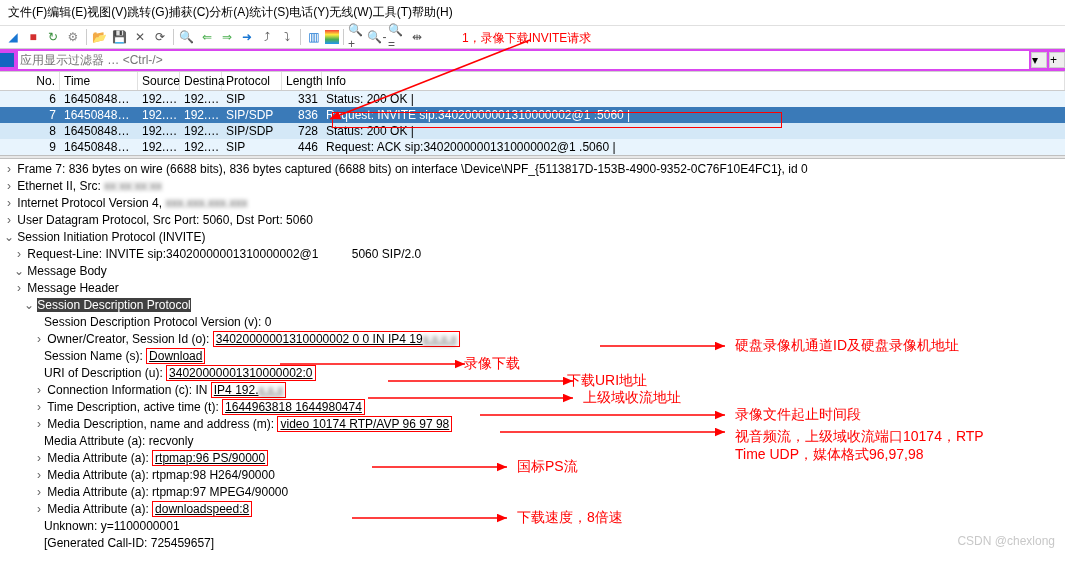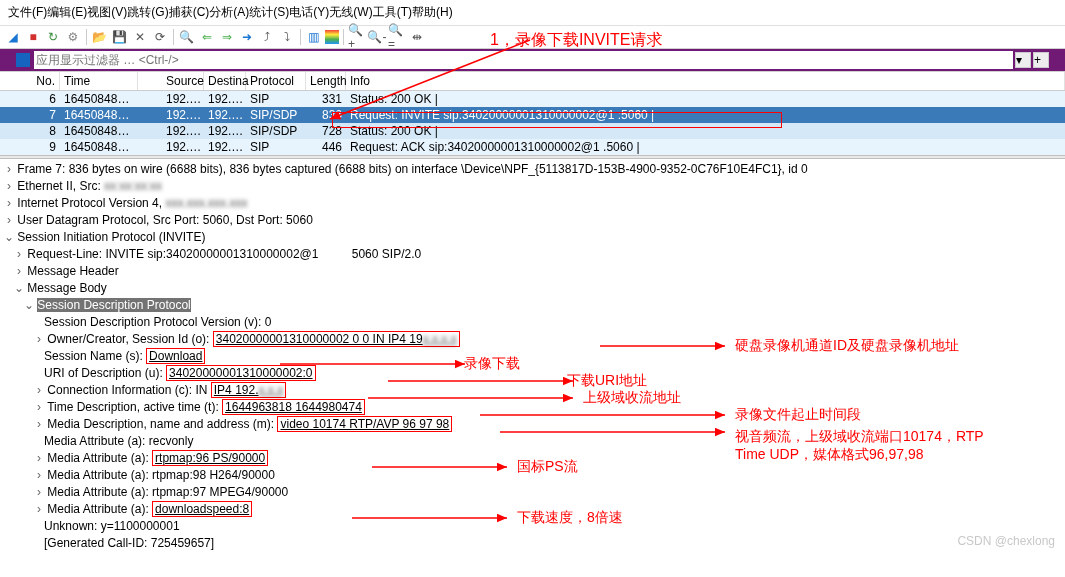--- a/index.html
+++ b/index.html
@@ -2,43 +2,43 @@
 <html><head>
 <meta charset="utf-8">
 <style>
 * { margin: 0; padding: 0; box-sizing: border-box; font-family: "Microsoft YaHei", SimSun, sans-serif; }
 body { font-size: 12px; background: #fff; width: 1065px; position: relative; }
 .menubar { display: flex; gap: 0; padding: 4px 8px; background: #fff; border-bottom: 1px solid #e0e0e0; }
 .menubar span { color: #000; cursor: default; }
 .toolbar { display: flex; gap: 2px; padding: 2px 4px; border-bottom: 1px solid #d0d0d0; align-items: center; }
 .toolbar .tbtn { width: 18px; height: 18px; display: flex; align-items: center; justify-content: center; color: #555; font-size: 12px; }
 .toolbar .sep { width: 1px; height: 16px; background: #ccc; margin: 0 2px; }
-.filterbar { display: flex; align-items: center; padding: 2px 16px; border-bottom: 1px solid #d0d0d0; background: #701a75; }
+.filterbar { display: flex; align-items: center; padding: 2px 0; border-bottom: 1px solid #d0d0d0; background: #d946ef; }
 .filterbar .bkm { width: 14px; height: 14px; background: #1565c0; margin-right: 4px; }
 .filterbar input { flex: 1; border: none; outline: none; font-size: 12px; padding: 2px; background: #fff; }
 .filterbar .fbtn { width: 16px; height: 16px; background: #eee; border: 1px solid #ccc; margin-left: 2px; }
 .packet-list { font-family: Consolas, monospace; font-size: 12px; }
 .packet-list .hdr { display: flex; background: #fff; border-bottom: 1px solid #ccc; }
 .packet-list .hdr > div { padding: 2px 4px; border-right: 1px solid #e0e0e0; }
 .packet-list .row { display: flex; padding: 0; }
 .packet-list .row > div { padding: 1px 4px; white-space: nowrap; overflow: hidden; }
 .row.even { background: #e8f4fd; }
 .row.odd { background: #d4e8f7; }
 .row.sel { background: #3a7ab8 !important; color: #fff; }
 .c-no { width: 60px; text-align: right; }
 .c-time { width: 78px; }
-.c-src { width: 42px; margin-left: 24px; }
+.c-src { width: 42px; }
 .c-dst { width: 42px; }
 .c-proto { width: 60px; }
 .c-len { width: 40px; text-align: right; }
 .c-info { flex: 1; }
 .divider { height: 4px; background: #e8e8e8; border-top: 1px solid #c0c0c0; border-bottom: 1px solid #c0c0c0; }
 .details { font-family: Consolas, monospace; font-size: 12px; padding: 2px 0; line-height: 17px; }
 .details .ln { white-space: pre; padding-left: 4px; }
-.details .sel { background: #737373; color: #fff; display: inline; }
+.details .sel { background: #404040; color: #fff; display: inline; }
 .tog { display: inline-block; width: 10px; text-align: center; color: #666; }
 .redbox { border: 1.5px solid #ff0000; padding: 0 2px; display: inline-block; line-height: 14px; text-decoration: underline; }
 .anno { position: absolute; color: #ff0000; font-size: 14px; font-family: "Microsoft YaHei", sans-serif; pointer-events: none; }
 .watermark { position: absolute; right: 10px; bottom: 6px; color: #c8c8c8; font-size: 12px; }
 svg.arrow { position: absolute; pointer-events: none; }
 .blur { filter: blur(2px); opacity: 0.7; }
 </style>
 </head>
 <body>
 
@@ -142,40 +142,40 @@
 
 <div class="divider"></div>
 
 <div class="details">
   <div class="ln"><span class="tog">›</span> <span>Frame 7: 836 bytes on wire (6688 bits), 836 bytes captured (6688 bits) on interface \Device\NPF_{5113817D-153B-4900-9352-0C76F10E4FC1}, id 0</span></div>
   <div class="ln"><span class="tog">›</span> <span>Ethernet II, Src:</span> <span class="blur">xx:xx:xx:xx</span></div>
   <div class="ln"><span class="tog">›</span> <span>Internet Protocol Version 4,</span> <span class="blur">xxx.xxx.xxx.xxx</span></div>
   <div class="ln"><span class="tog">›</span> <span>User Datagram Protocol, Src Port: 5060, Dst Port: 5060</span></div>
   <div class="ln"><span class="tog">⌄</span> <span>Session Initiation Protocol (INVITE)</span></div>
   <div class="ln">   <span class="tog">›</span> <span>Request-Line: INVITE sip:34020000001310000002@1          5060 SIP/2.0</span></div>
+  <div class="ln">   <span class="tog">⌄</span> <span>Message Body</span></div>
   <div class="ln">   <span class="tog">›</span> <span>Message Header</span></div>
-  <div class="ln">   <span class="tog">⌄</span> <span>Message Body</span></div>
   <div class="ln">      <span class="tog">⌄</span> <span class="sel">Session Description Protocol</span></div>
   <div class="ln">            <span>Session Description Protocol Version (v): 0</span></div>
   <div class="ln">         <span class="tog">›</span> <span>Owner/Creator, Session Id (o):</span> <span class="redbox"><span>34020000001310000002 0 0 IN IP4 19</span><span class="blur">x.x.x.x</span></span></div>
   <div class="ln">            <span>Session Name (s):</span> <span class="redbox">Download</span></div>
   <div class="ln">            <span>URI of Description (u):</span> <span class="redbox">34020000001310000002:0</span></div>
   <div class="ln">         <span class="tog">›</span> <span>Connection Information (c): IN</span> <span class="redbox"><span>IP4 192.</span><span class="blur">x.x.x</span></span></div>
   <div class="ln">         <span class="tog">›</span> <span>Time Description, active time (t):</span> <span class="redbox">1644963818 1644980474</span></div>
   <div class="ln">         <span class="tog">›</span> <span>Media Description, name and address (m):</span> <span class="redbox">video 10174 RTP/AVP 96 97 98</span></div>
   <div class="ln">            <span>Media Attribute (a): recvonly</span></div>
   <div class="ln">         <span class="tog">›</span> <span>Media Attribute (a):</span> <span class="redbox">rtpmap:96 PS/90000</span></div>
   <div class="ln">         <span class="tog">›</span> <span>Media Attribute (a): rtpmap:98 H264/90000</span></div>
   <div class="ln">         <span class="tog">›</span> <span>Media Attribute (a): rtpmap:97 MPEG4/90000</span></div>
   <div class="ln">         <span class="tog">›</span> <span>Media Attribute (a):</span> <span class="redbox">downloadspeed:8</span></div>
   <div class="ln">            <span>Unknown: y=1100000001</span></div>
   <div class="ln">            <span>[Generated Call-ID: 725459657]</span></div>
 </div>
 
-<div class="anno" style="left:490px;top:30px;font-size:16px">1，录像下载INVITE请求</div>
+<div class="anno" style="left:462px;top:30px;font-size:12px">1，录像下载INVITE请求</div>
 <svg class="arrow" style="left:325px;top:37px" width="210" height="90">
     <defs>
       <marker id="ah" markerWidth="8" markerHeight="8" refX="7" refY="3" orient="auto">
         <path d="M0,0 L7,3 L0,6 Z" fill="#ff0000"></path>
       </marker>
     </defs>
     <line x1="205" y1="3" x2="5" y2="82" stroke="#ff0000" stroke-width="1.5" marker-end="url(#ah)"></line>
   </svg>
 <div style="position:absolute;left:332px;top:112px;width:450px;height:16px;border:1.5px solid #ff0000;pointer-events:none"></div>
 

